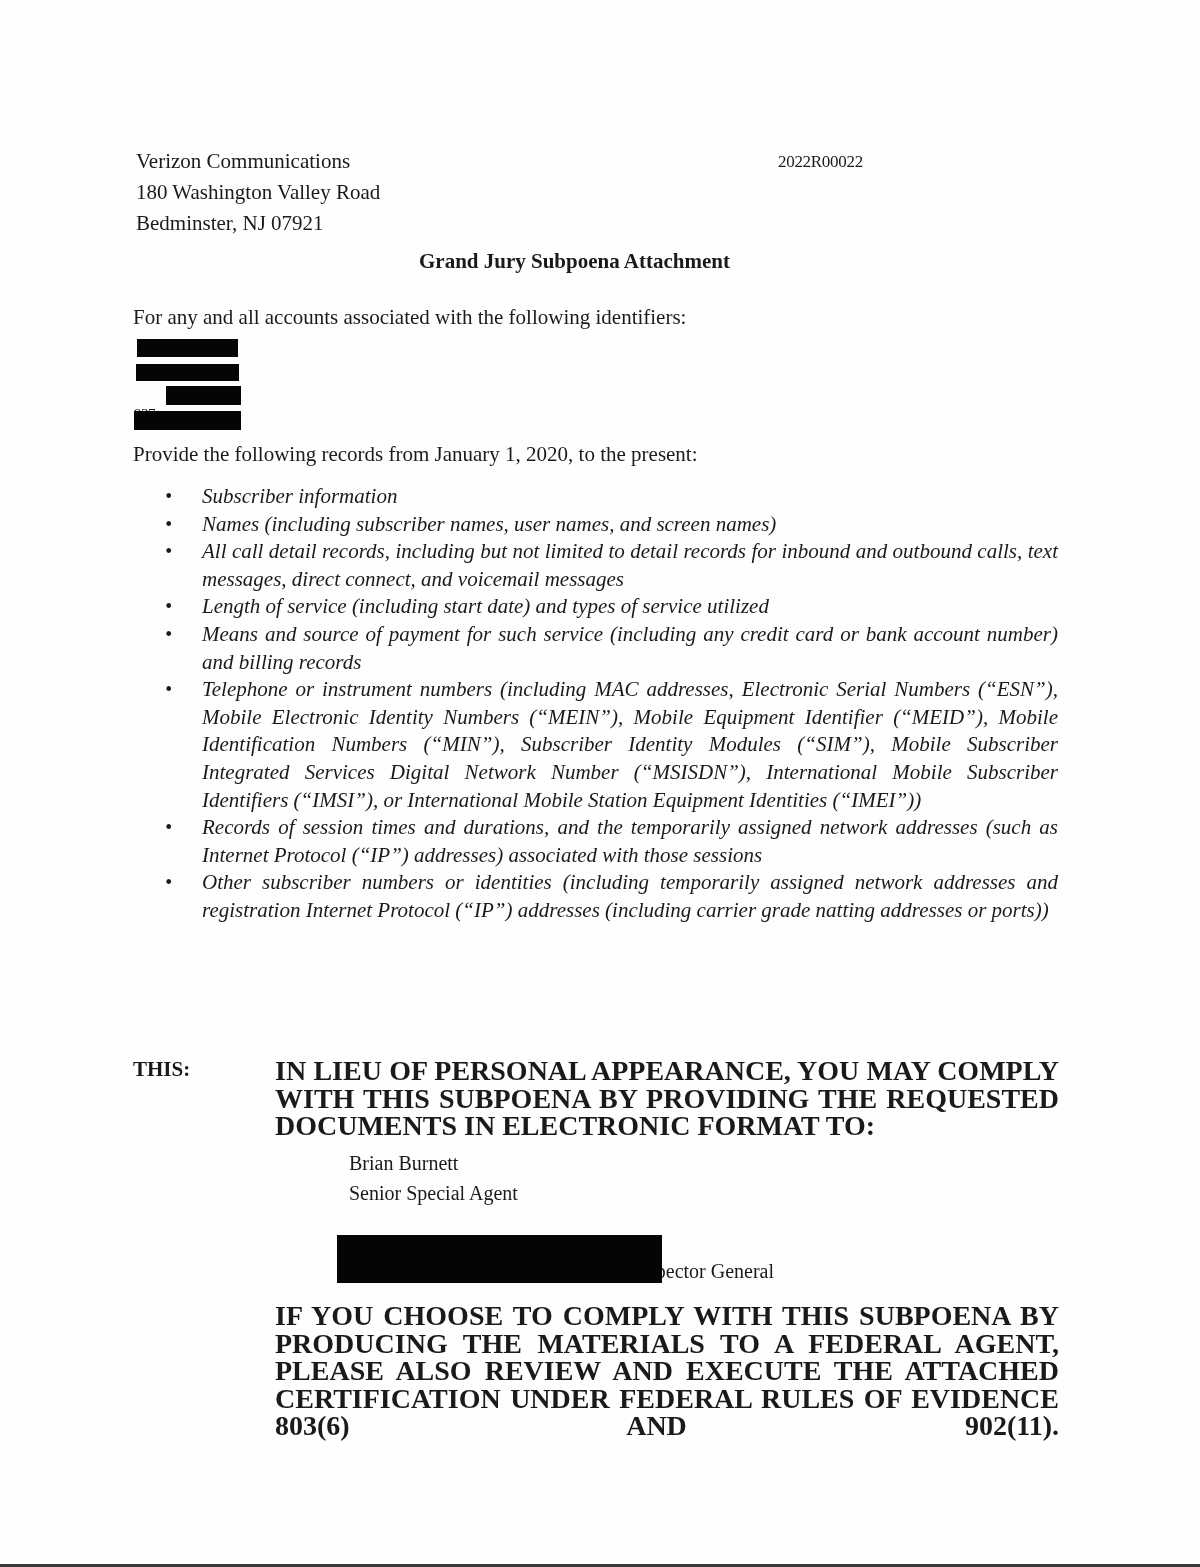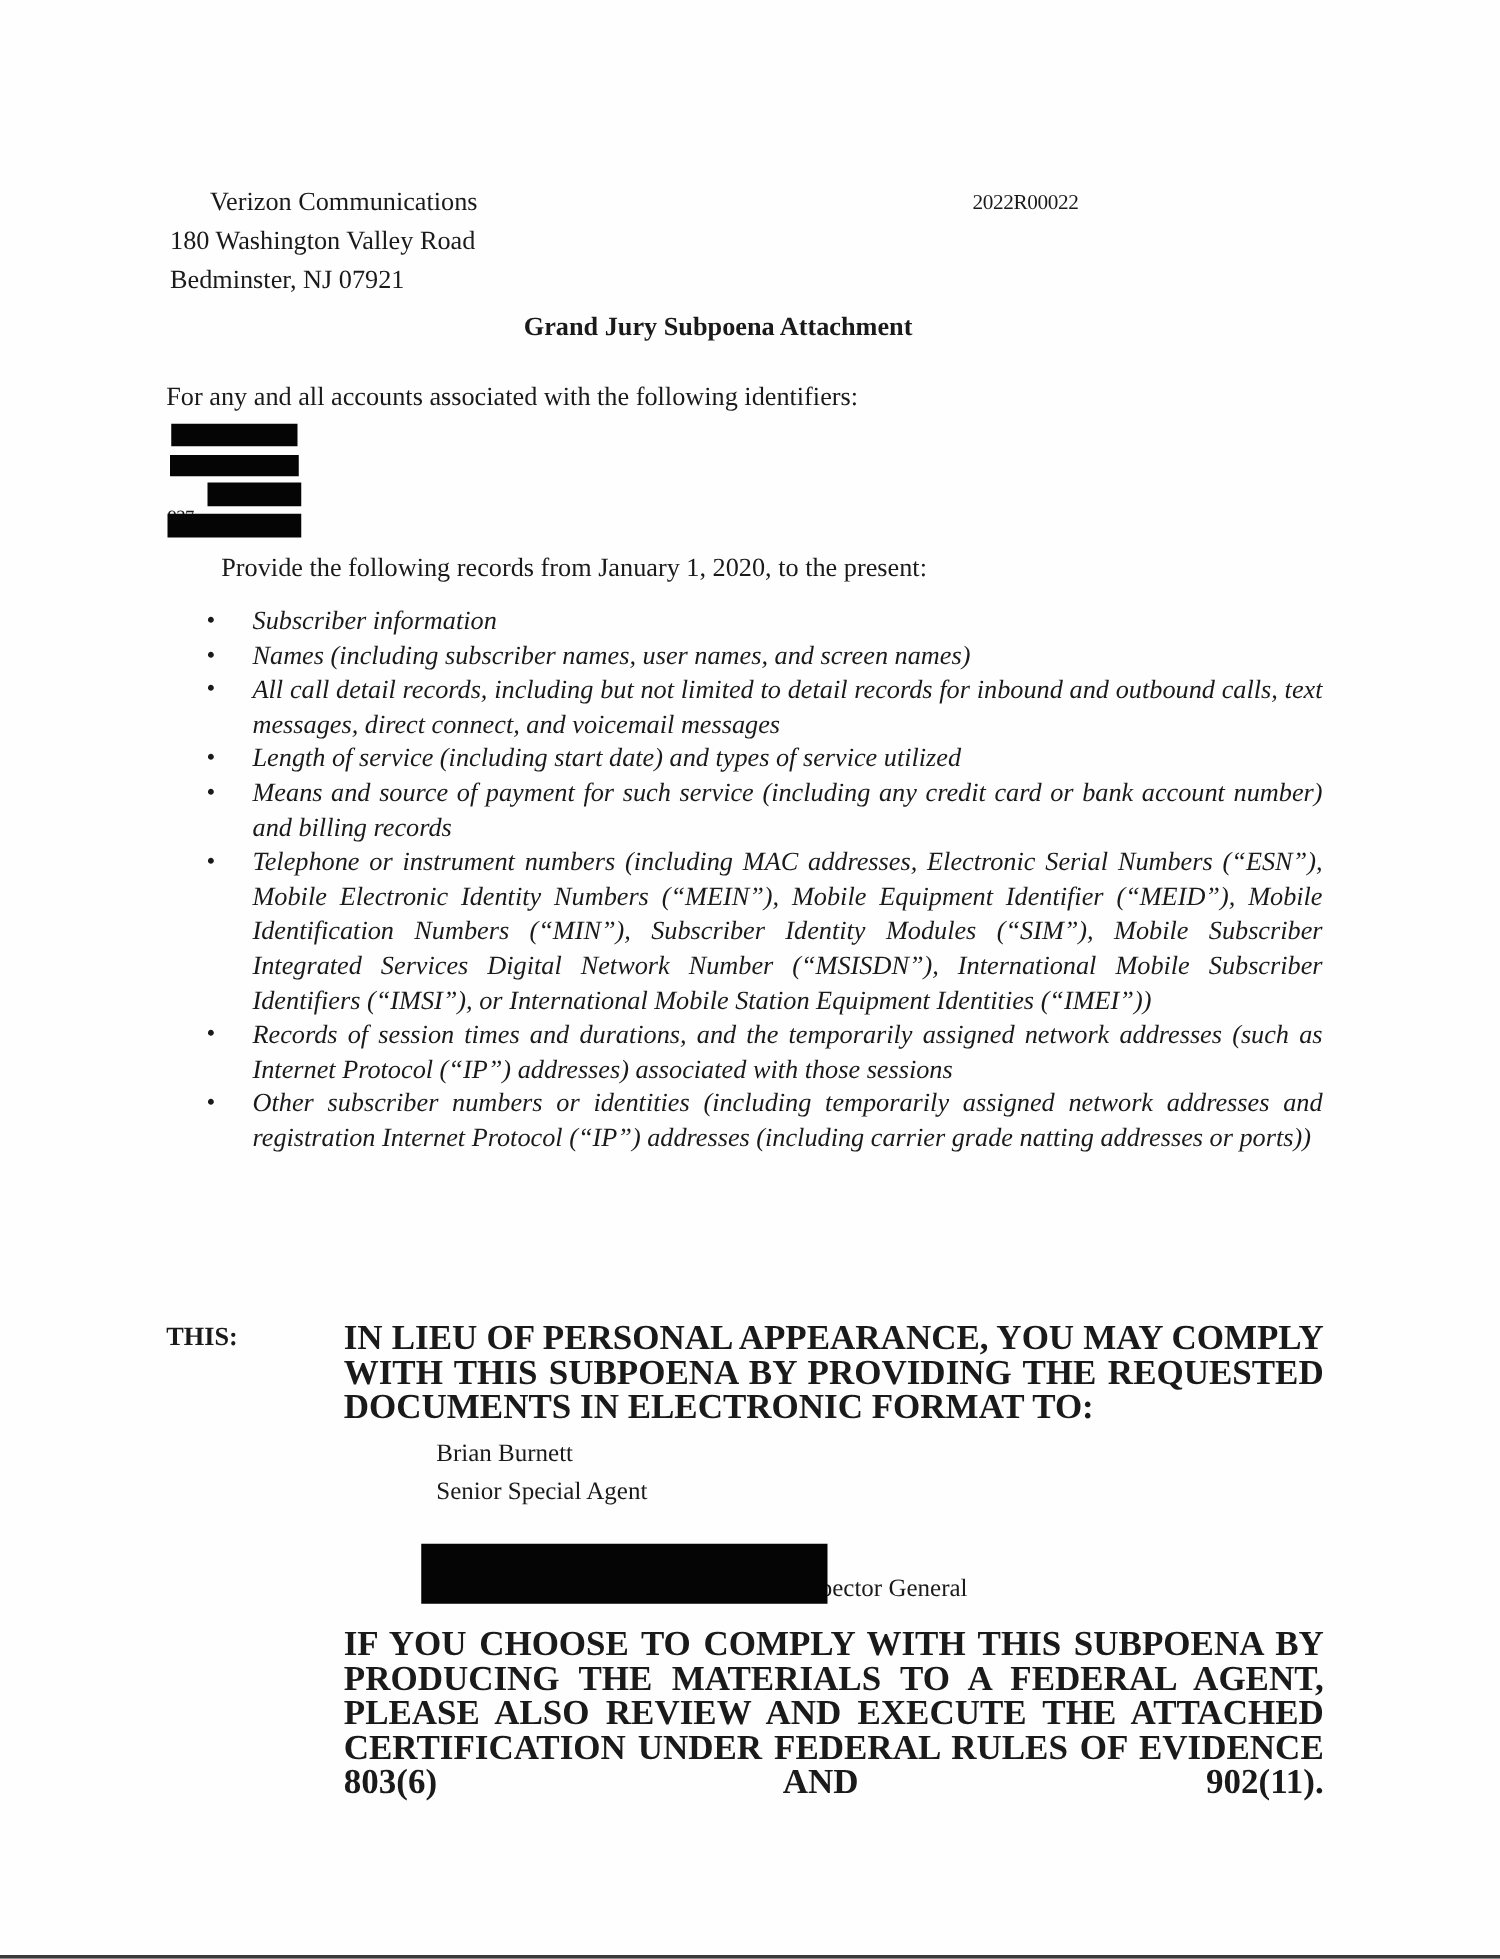--- a/index.html
+++ b/index.html
@@ -40,39 +40,39 @@
       font-weight: bold; font-size: 28px; line-height: 27.5px;
       text-align: justify; text-align-last: left;
     }
     .note-block.second { text-align-last: justify; }
     .contact { left: 349px; font-size: 20px; }
     .bottom-rule { position: absolute; left: 0; top: 1564px; width: 1200px; height: 3px; background: #3a3a3a; }
   </style>
 </head>
 <body>
 
-<div class="abs addr" style="top:149px;margin-left:32px;">Verizon Communications</div>
+<div class="abs addr" style="top:149px;">Verizon Communications</div>
 <div class="abs addr" style="top:180px;">180 Washington Valley Road</div>
 <div class="abs addr" style="top:211px;">Bedminster, NJ 07921</div>
 
 <div class="abs case-no">2022R00022</div>
 
 <div class="abs title">Grand Jury Subpoena Attachment</div>
 
 <div class="abs txt" style="left:133px; top:302px;">For any and all accounts associated with the following identifiers:</div>
 
 <div>
   <div class="redact" style="left:137px; top:339px; width:101px; height:18px;"></div>
   <div class="redact" style="left:136px; top:364px; width:103px; height:17px;"></div>
   <div class="abs ident-prefix">937-</div>
   <div class="redact" style="left:166px; top:386px; width:75px; height:19px;"></div>
   <div class="redact" style="left:134px; top:411px; width:107px; height:19px;"></div>
 </div>
 
-<div class="abs txt" style="left:133px; top:439px;margin-left:44px;">Provide the following records from January 1, 2020, to the present:</div>
+<div class="abs txt" style="left:133px; top:439px;">Provide the following records from January 1, 2020, to the present:</div>
 
 <ul class="records">
   <li>Subscriber information</li>
   <li>Names (including subscriber names, user names, and screen names)</li>
   <li>All call detail records, including but not limited to detail records for inbound and outbound calls, text messages, direct connect, and voicemail messages</li>
   <li>Length of service (including start date) and types of service utilized</li>
   <li>Means and source of payment for such service (including any credit card or bank account number) and billing records</li>
   <li>Telephone or instrument numbers (including MAC addresses, Electronic Serial Numbers (“ESN”), Mobile Electronic Identity Numbers (“MEIN”), Mobile Equipment Identifier (“MEID”), Mobile Identification Numbers (“MIN”), Subscriber Identity Modules (“SIM”), Mobile Subscriber Integrated Services Digital Network Number (“MSISDN”), International Mobile Subscriber Identifiers (“IMSI”), or International Mobile Station Equipment Identities (“IMEI”))</li>
   <li>Records of session times and durations, and the temporarily assigned network addresses (such as Internet Protocol (“IP”) addresses) associated with those sessions</li>
   <li>Other subscriber numbers or identities (including temporarily assigned network addresses and registration Internet Protocol (“IP”) addresses (including carrier grade natting addresses or ports))</li>

